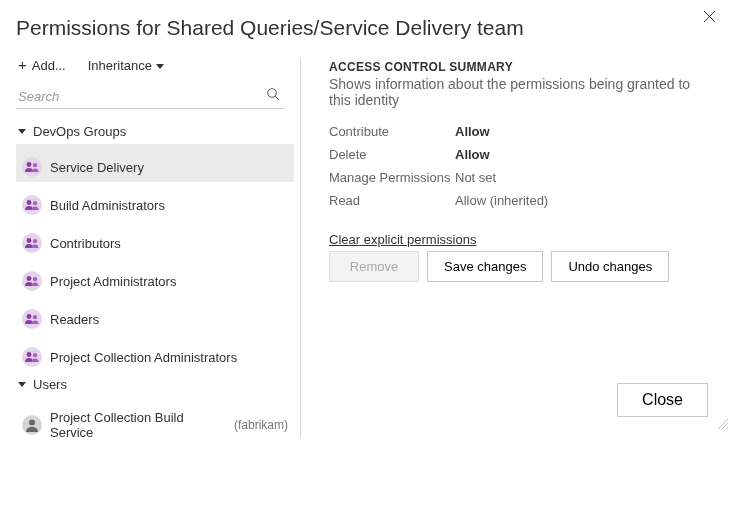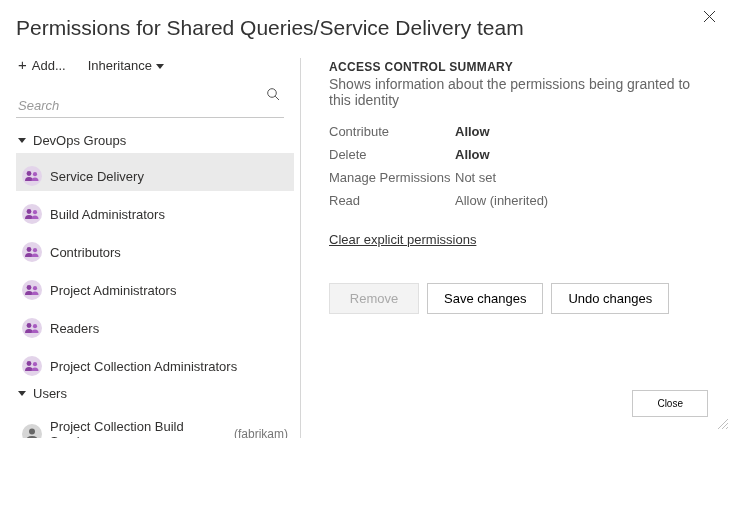--- a/index.html
+++ b/index.html
@@ -92,21 +92,20 @@
   .search-wrap input {
     width: 100%;
     border: none;
     border-bottom: 1px solid #c8c8c8;
     padding: 4px 22px 4px 2px;
     font-size: 13px;
     outline: none;
     font-style: italic;
     color: #666;
     background: transparent;
-    margin-top: 9px;
   }
   .search-wrap input::placeholder {
     color: #999;
     font-style: italic;
   }
   .search-wrap .search-ico {
     position: absolute;
     right: 4px;
     top: 2px;
     color: #555;
@@ -190,21 +189,21 @@
     display: inline-block;
     margin-top: 16px;
     font-size: 13px;
     color: #333;
     text-decoration: underline;
     cursor: pointer;
   }
   .action-row {
     display: flex;
     gap: 8px;
-    margin-top: 36px;
+    margin-top: 4px;
   }
   .btn {
     border: 1px solid #c8c8c8;
     background: #fff;
     padding: 7px 16px;
     font-size: 13px;
     cursor: pointer;
     min-width: 90px;
     text-align: center;
     font-family: inherit;
@@ -217,21 +216,21 @@
   }
   .footer {
     position: absolute;
     bottom: 14px;
     right: 22px;
   }
   .close-btn {
     border: 1px solid #c8c8c8;
     background: #fff;
     padding: 7px 24px;
-    font-size: 10px;
+    font-size: 16px;
     cursor: pointer;
     font-family: inherit;
   }
   .resize-grip {
     position: absolute;
     bottom: 2px; right: 2px;
     width: 12px; height: 12px;
     pointer-events: none;
   }
 </style>

